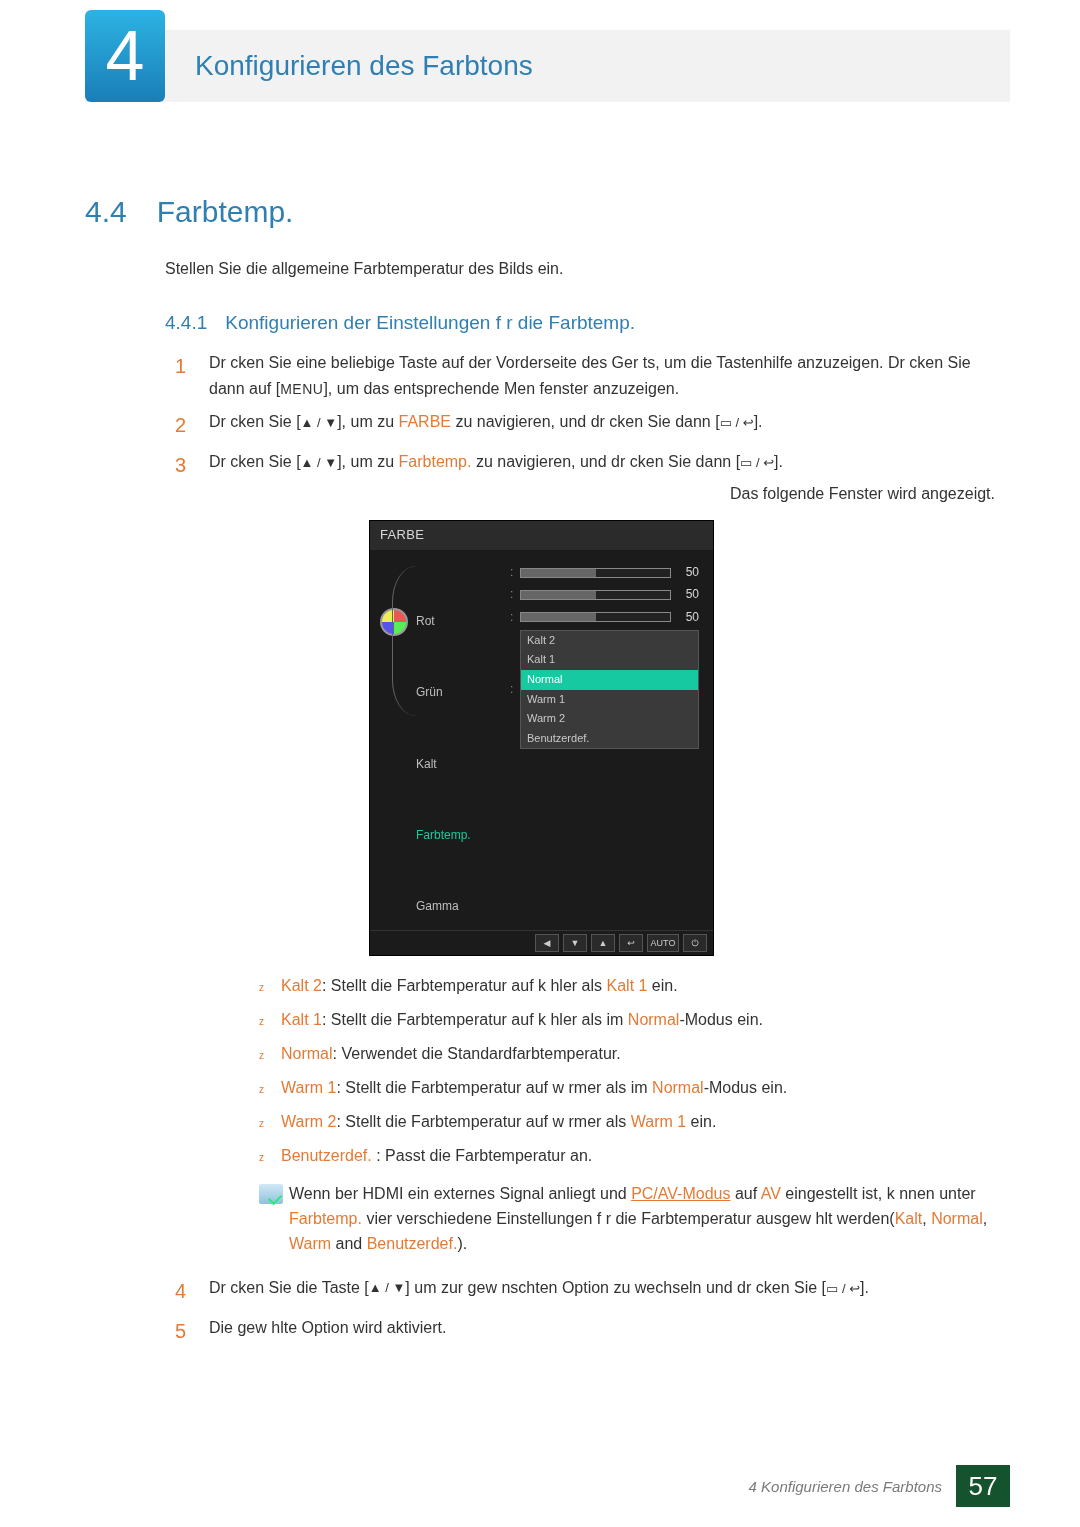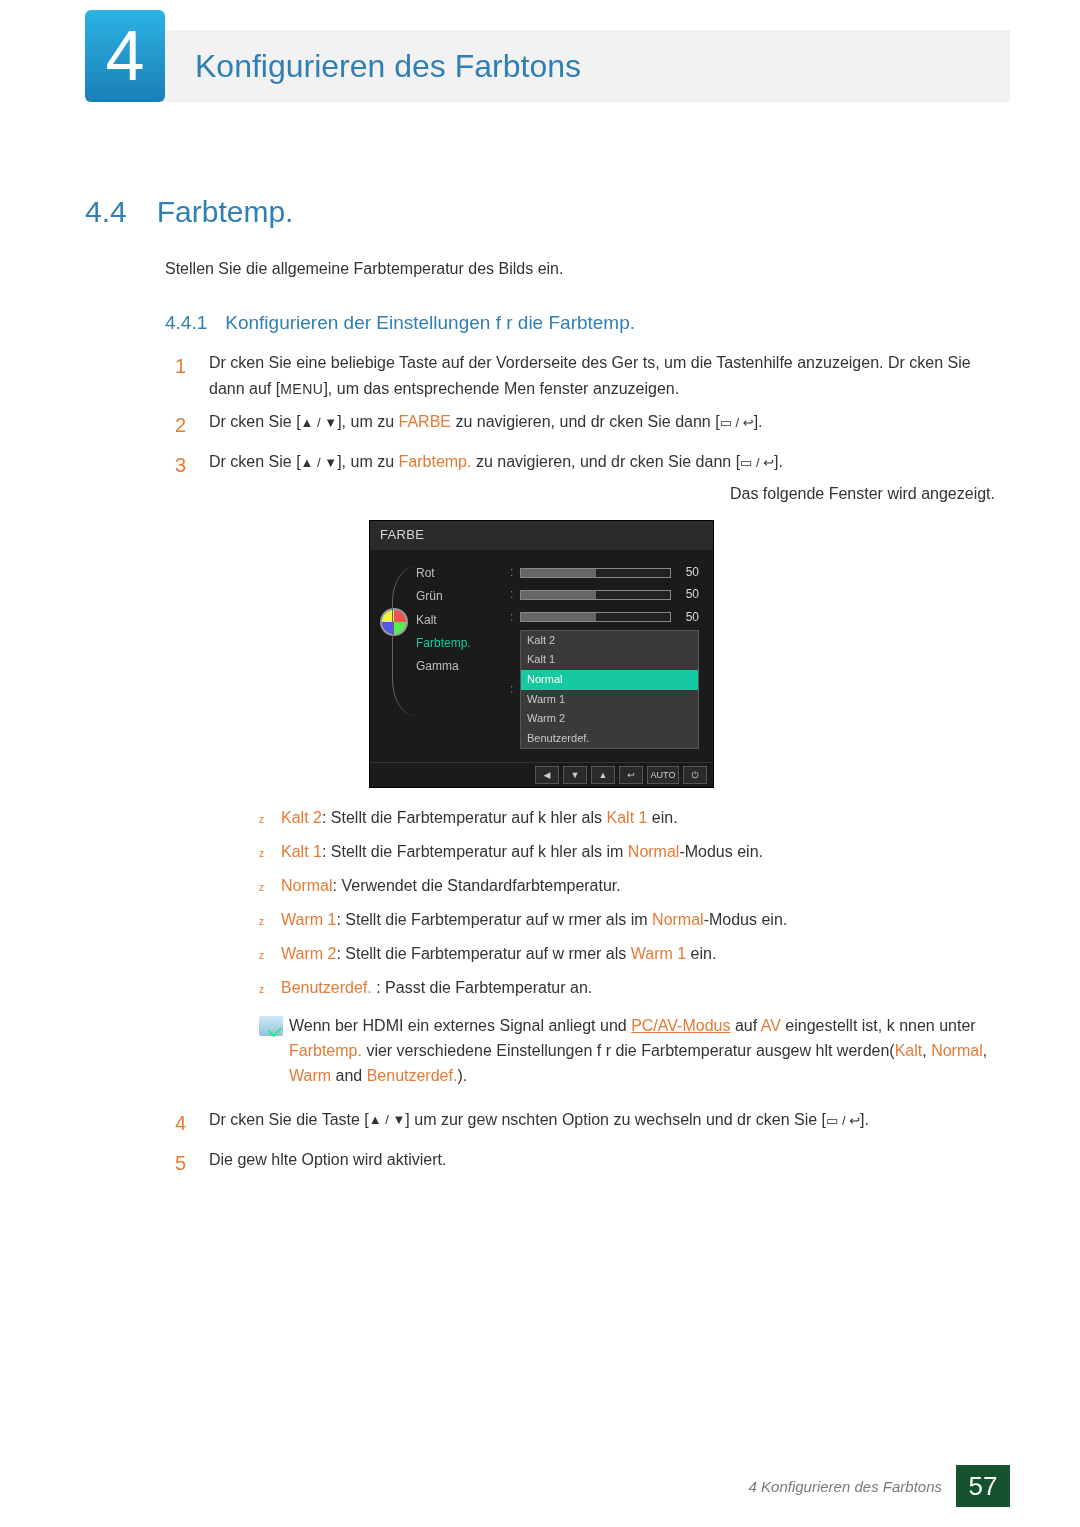--- a/index.html
+++ b/index.html
@@ -31,21 +31,21 @@
     border-radius: 6px;
     display: flex;
     align-items: center;
     justify-content: center;
     color: #fff;
     font-size: 70px;
     font-weight: 300;
   }
   .chapter-title {
     margin-left: 110px;
-    font-size: 32px;
+    font-size: 28px;
     color: #2f7fb3;
     font-weight: 400;
   }
   .section-row {
     position: absolute;
     top: 195px;
     left: 85px;
     display: flex;
     align-items: baseline;
     gap: 30px;
@@ -104,21 +104,21 @@
   .osd-palette{
     position:absolute; left:4px; top:52px;
     width:28px;height:28px;border-radius:50%;
     background: conic-gradient(#e55 0 25%, #5e5 25% 50%, #55e 50% 75%, #ee5 75% 100%);
     border:2px solid #999;
   }
   .osd-curve{
     position:absolute; left:16px; top:10px; width:24px; height:150px;
     border-left:1px solid #666;border-radius:60px 0 0 60px / 90px 0 0 90px;
   }
-  .osd-item{ padding:2px 0; font-size:12px; color:#bfbfbf;}
+  .osd-item{ padding:2px 0; font-size:12px; color:#bfbfbf;margin-top:48px;}
   .osd-item.sel{ color:#16c9a0; }
   .osd-right{ flex:1; padding:4px 8px 4px 4px;}
   .osd-row{ display:flex; align-items:center; gap:6px; margin:3px 0;}
   .osd-colon{ color:#888; width:4px;}
   .osd-slider{ flex:1; height:10px; border:1px solid #888; position:relative; background:#222;}
   .osd-slider .fill{ position:absolute; left:0;top:0;bottom:0; width:50%; background:#666;}
   .osd-val{ width:22px; text-align:right; color:#d8d8d8; font-size:12px;}
   .osd-dropdown{ flex:1; background:#3a3a3a; border:1px solid #555;}
   .osd-dd-item{ padding:1px 6px; font-size:11px; color:#c9c9c9;}
   .osd-dd-item.hi{ background:#16c9a0; color:#fff;}

